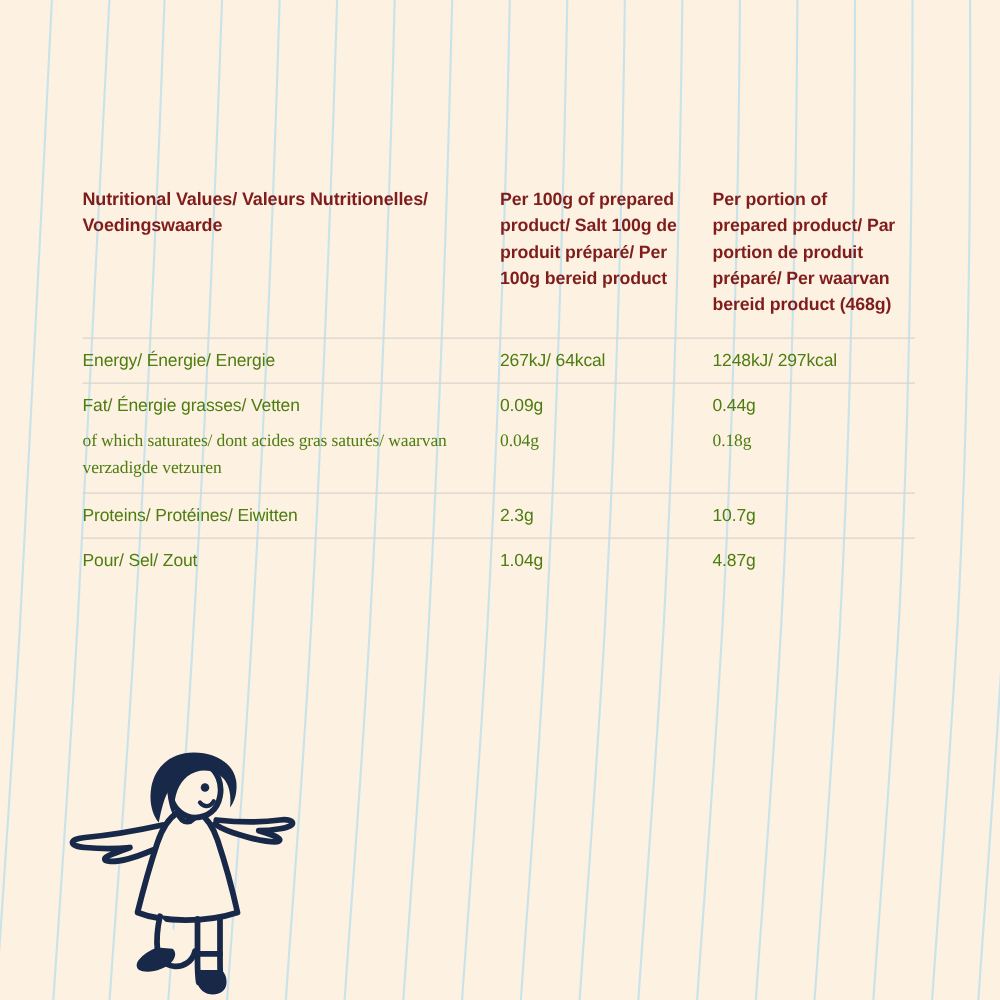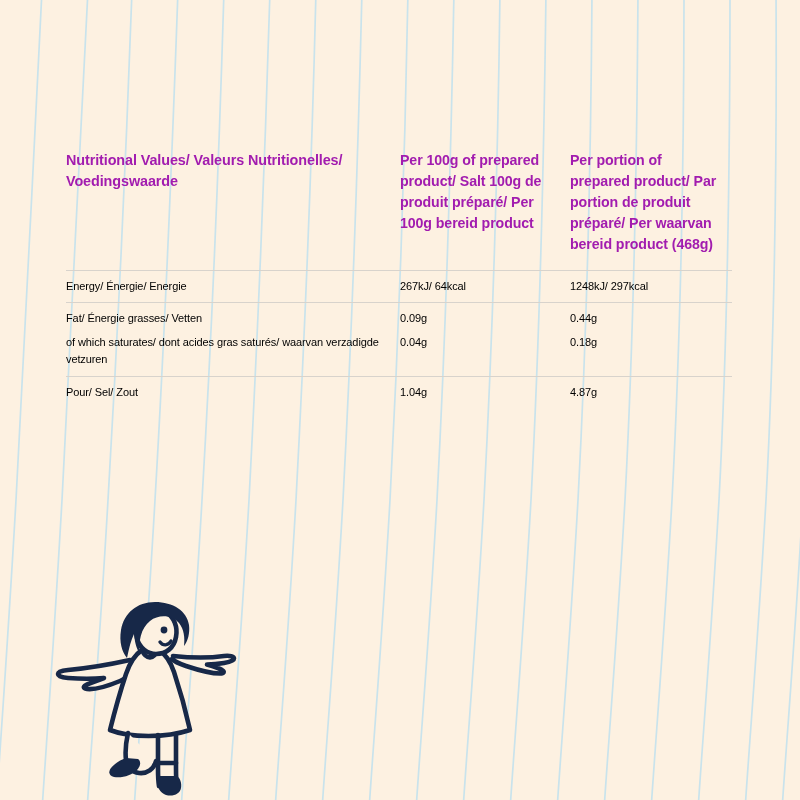--- a/index.html
+++ b/index.html
@@ -46,41 +46,42 @@
   table.nutri col.c-label { width: 334px; }
   table.nutri col.c-v1 { width: 170px; }
   table.nutri col.c-v2 { width: 162px; }
 
   table.nutri th {
     text-align: left;
     vertical-align: top;
     font-weight: bold;
     font-size: 14.2px;
     line-height: 1.47;
-    color: #a21caf;
+    color: #7f1d1d;
     padding: 0 8px 16px 0;
     letter-spacing: -0.1px;
   }
   table.nutri th.label-head {
     font-size: 14.4px;
   }
   table.nutri td {
     vertical-align: top;
-    font-size: 11px;
+    font-size: 14px;
     line-height: 1.5;
-    color: #000000;
+    color: #4d7c0f;
     padding: 7px 8px 7px 0;
     letter-spacing: -0.1px;
   }
   table.nutri tr.divider > td,
   table.nutri tr.divider > th {
     border-top: 1px solid #D8D3CC;
   }
   table.nutri tr.sub > td {
     padding-top: 1px;
+    font-family: Liberation Serif, serif;
   }
   table.nutri td.spacer-cell {
     padding-top: 0;
     padding-bottom: 9px;
   }
   .val { white-space: nowrap; }
 </style>
 </head>
 <body>
 
@@ -177,19 +178,24 @@
         <td>Fat/ Énergie grasses/ Vetten</td>
         <td class="val">0.09g</td>
         <td class="val">0.44g</td>
       </tr>
       <tr class="sub">
         <td class="spacer-cell">of which saturates/ dont acides gras saturés/ waarvan verzadigde vetzuren</td>
         <td class="val spacer-cell">0.04g</td>
         <td class="val spacer-cell">0.18g</td>
       </tr>
       <tr class="divider">
+        <td>Proteins/ Protéines/ Eiwitten</td>
+        <td class="val">2.3g</td>
+        <td class="val">10.7g</td>
+      </tr>
+      <tr class="divider">
         <td>Pour/ Sel/ Zout</td>
         <td class="val">1.04g</td>
         <td class="val">4.87g</td>
       </tr>
     </tbody>
   </table>
 </div>
 
 </body></html>

